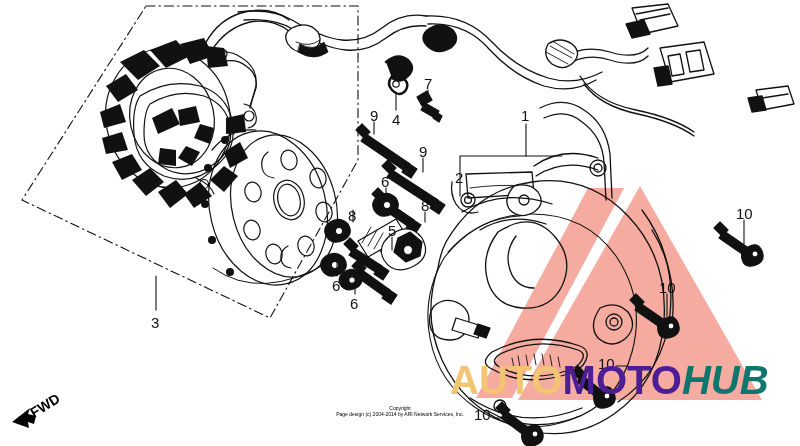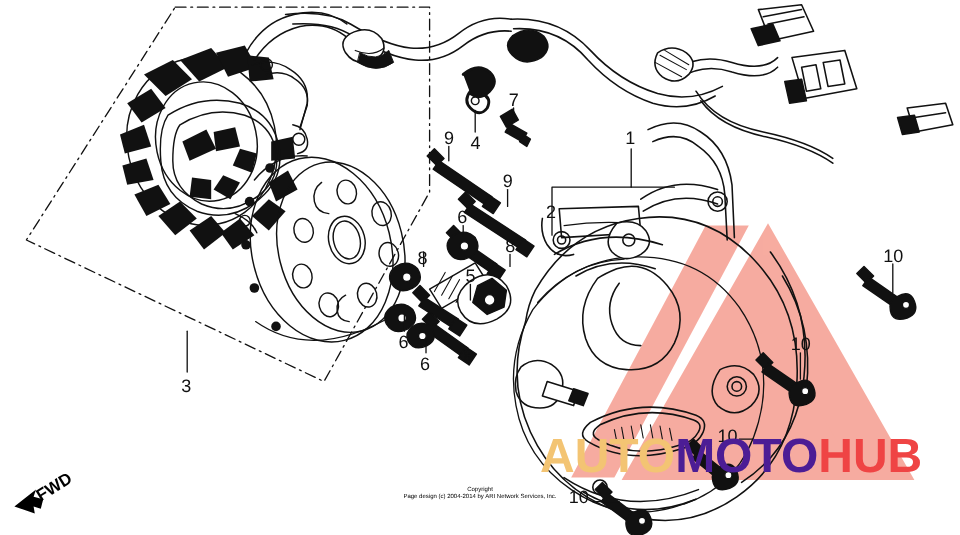--- a/index.html
+++ b/index.html
@@ -360,16 +360,16 @@
       <text x="26" y="26" transform="rotate(-32 26 26)" font-family="Liberation Sans, sans-serif" font-size="14" font-weight="bold" fill="#000">FWD</text>
     </svg>
   </div>
 
   <div style="position:absolute;left:300px;top:405px;width:200px;text-align:center;">
     <div class="cp-title" style="position:static;">Copyright</div>
     <div class="cp-line" style="position:static;">Page design (c) 2004-2014 by ARI Network Services, Inc.</div>
   </div>
 
   <div style="position:absolute;left:450px;top:358px;white-space:nowrap;font-size:40px;font-weight:bold;letter-spacing:0px;font-family:'Liberation Sans',sans-serif;">
-    <span style="color:#f3c473;text-align:center;">AUTO</span><span style="color:#4c1d95;">MOTO</span><span style="color:#ef4444;">HUB</span>
+    <span style="color:#f3c473;text-align:center;">AUTO</span><span style="color:#4c1d95;">MOTO</span><span style="color:#0f766e;font-style:italic;">HUB</span>
   </div>
 
 </div>
 
 </body></html>

